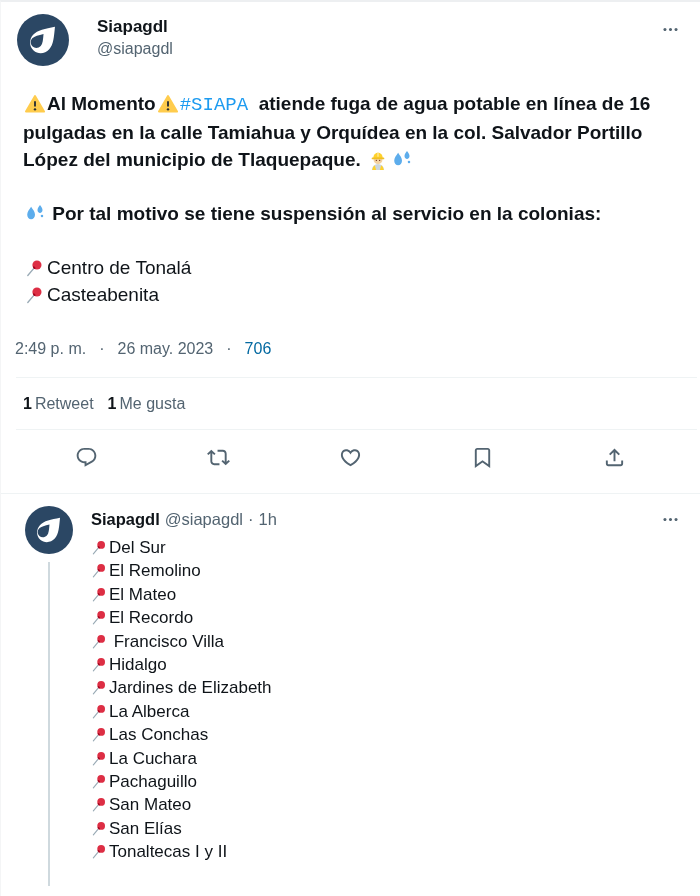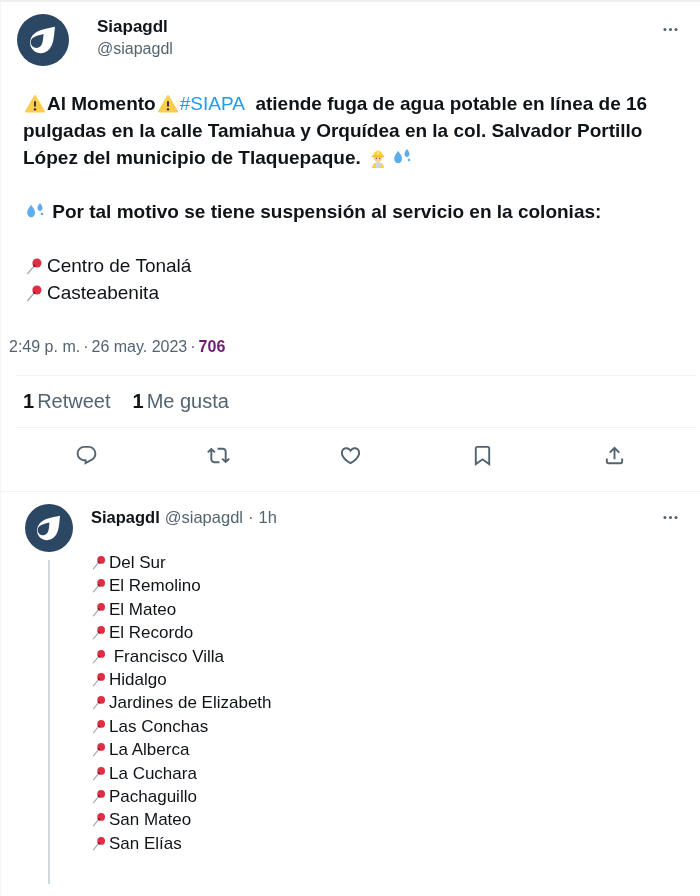--- a/index.html
+++ b/index.html
@@ -23,51 +23,51 @@
   .avatar svg { display:block; width:100%; height:100%; }
   .t1-names { margin-left:28px; display:flex; flex-direction:column; padding-top:2px; }
   .t1-name { font-weight:bold; font-size:17px; line-height:22px; cursor:pointer; }
   .t1-handle { color:#536471; font-size:16px; line-height:22px; cursor:pointer; }
   .more-btn { margin-left:auto; background:none; border:none; cursor:pointer; padding:6px 2px; }
   .more-btn svg { width:19px; height:19px; fill:#536471; display:block; }
 
   .t1-body { padding:0 22px; margin-top:24px; font-size:19px; line-height:27px; }
   .t1-body p { white-space: pre-wrap; }
   .t1-body .para { margin-top:27px; }
-  .hashtag { color:#1d9bf0; text-decoration:none; cursor:pointer; }
+  .hashtag { color:#1d9bf0; text-decoration:none; cursor:pointer;font-family:Liberation Mono, monospace; }
   .pin-row-lg { white-space:pre-wrap; }
 
-  .t1-meta { padding:0 8px; margin-top:30px; display:flex; align-items:center; gap:3px;
+  .t1-meta { padding:0 14px; margin-top:30px; display:flex; align-items:center; gap:13px;
              font-size:16px; line-height:22px; color:#536471; }
-  .views-count { color:#701a75; font-weight:bold; }
+  .views-count { color:#0369a1; font-weight:normal; }
 
   .divider { height:1px; background:#eff3f4; margin-left:15px; margin-right:3px; border:none; }
   .div-1 { margin-top:17px; }
 
-  .t1-stats { padding:15px 22px; display:flex; gap:22px; font-size:20px; line-height:21px;align-items:center; }
+  .t1-stats { padding:15px 22px; display:flex; gap:14px; font-size:16px; line-height:21px;align-items:center; }
   .stat { color:#536471; cursor:pointer; }
   .stat b { color:#0f1419; font-weight:bold; margin-right:3px; }
 
   .t1-actions { display:flex; justify-content:space-between; align-items:center; padding:14px 72px; }
   .action-btn { background:none; border:none; cursor:pointer; padding:2px; }
   .action-btn svg { width:23px; height:23px; fill:#536471; display:block; }
 
   .tweet-separator { height:1px; background:#eff3f4; margin-top:8px; }
 
   
   .t2 { display:flex; padding:12px 18px 0 24px; height:392px; }
   .t2-left { width:48px; display:flex; flex-direction:column; align-items:center; flex-shrink:0; }
   .t2 .avatar { width:48px; height:48px; }
   .thread-line { width:2px; flex:1 1 auto; background:#cfd9de; margin-top:8px; }
   .t2-main { margin-left:18px; flex:1; min-width:0; }
   .t2-header { display:flex; align-items:center; gap:5px; font-size:16.5px; line-height:21px; padding-top:2px; }
   .t2-name { font-weight:bold; cursor:pointer; }
   .t2-handle, .t2-dot, .t2-time { color:#536471; }
   .t2-header .more-btn { padding:2px; }
-  .t2-list { margin-top:22px; font-size:17px; line-height:23.4px; }
+  .t2-list { margin-top:5px; font-size:17px; line-height:23.4px; }
   .t2-list .pin-row { white-space:pre-wrap; }
 </style>
 </head>
 <body>
 
 <svg width="0" height="0" style="position:absolute" aria-hidden="true">
   <defs>
     <symbol id="sym-logo" viewBox="0 0 48 48">
       <circle cx="24" cy="24" r="24" fill="#2b4764"></circle>
       <g transform="rotate(42 24 24)">
@@ -263,40 +263,43 @@
           <div class="pin-row"><svg class="emoji small">
               <use href="#sym-pin"></use>
             </svg><span>Hidalgo</span></div>
 
           <div class="pin-row"><svg class="emoji small">
               <use href="#sym-pin"></use>
             </svg><span>Jardines de Elizabeth</span></div>
 
           <div class="pin-row"><svg class="emoji small">
               <use href="#sym-pin"></use>
+            </svg><span>La Alberca</span></div>
+
+          <div class="pin-row"><svg class="emoji small">
+              <use href="#sym-pin"></use>
             </svg><span>Las Conchas</span></div>
 
           <div class="pin-row"><svg class="emoji small">
               <use href="#sym-pin"></use>
-            </svg><span>La Alberca</span></div>
-
-          <div class="pin-row"><svg class="emoji small">
-              <use href="#sym-pin"></use>
             </svg><span>La Cuchara</span></div>
 
 
           <div class="pin-row"><svg class="emoji small">
               <use href="#sym-pin"></use>
             </svg><span>Pachaguillo</span></div>
 
           <div class="pin-row"><svg class="emoji small">
               <use href="#sym-pin"></use>
             </svg><span>San Mateo</span></div>
 
           <div class="pin-row"><svg class="emoji small">
               <use href="#sym-pin"></use>
             </svg><span>San Elías</span></div>
 
+          <div class="pin-row"><svg class="emoji small">
+              <use href="#sym-pin"></use>
+            </svg><span>Tonaltecas I y II</span></div>
         </div>
     </div>
   </article>
 
 </main>
 
 </body></html>

